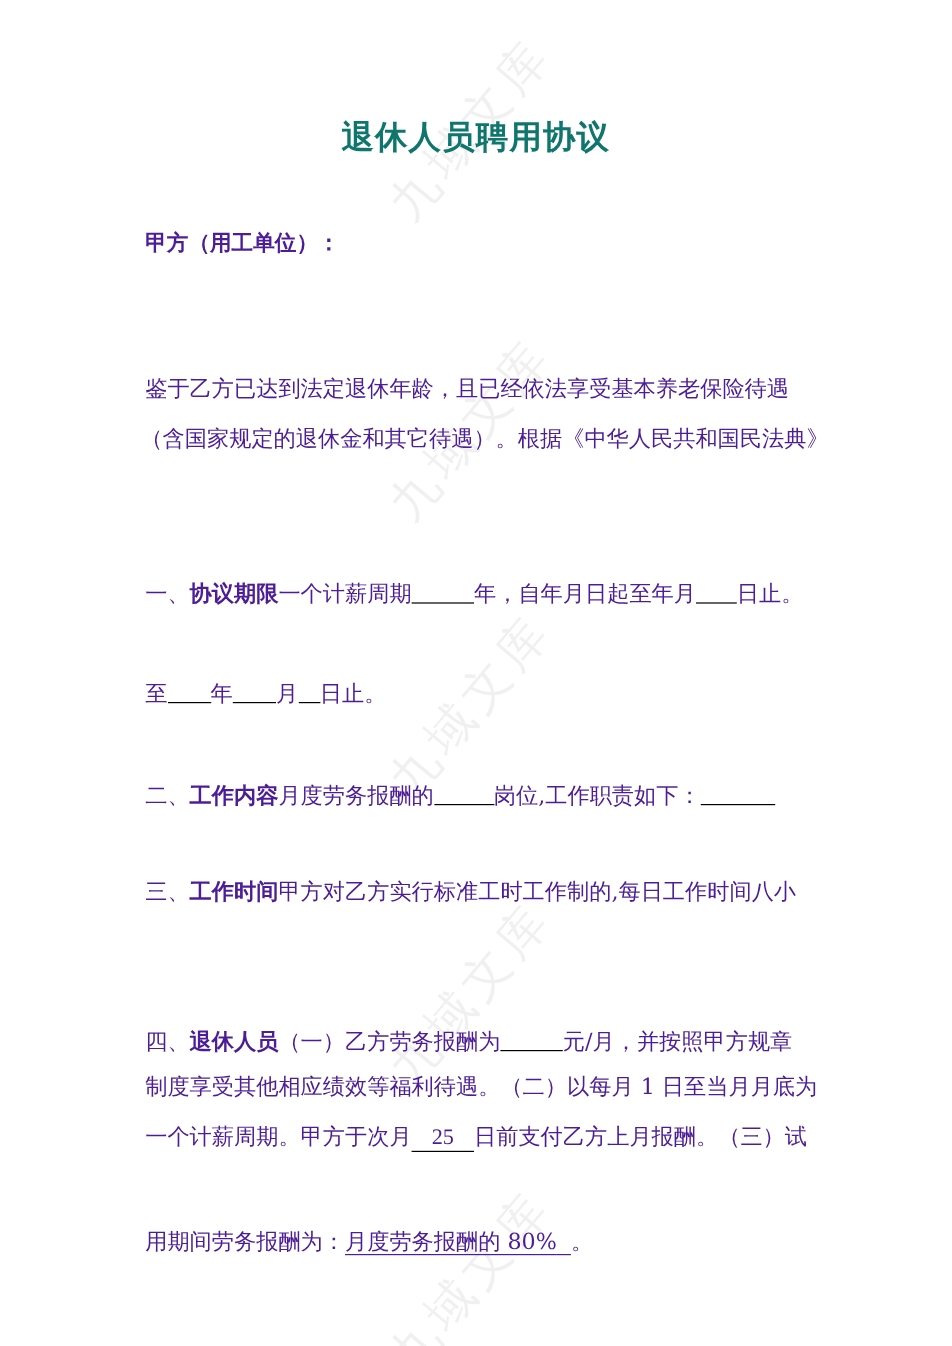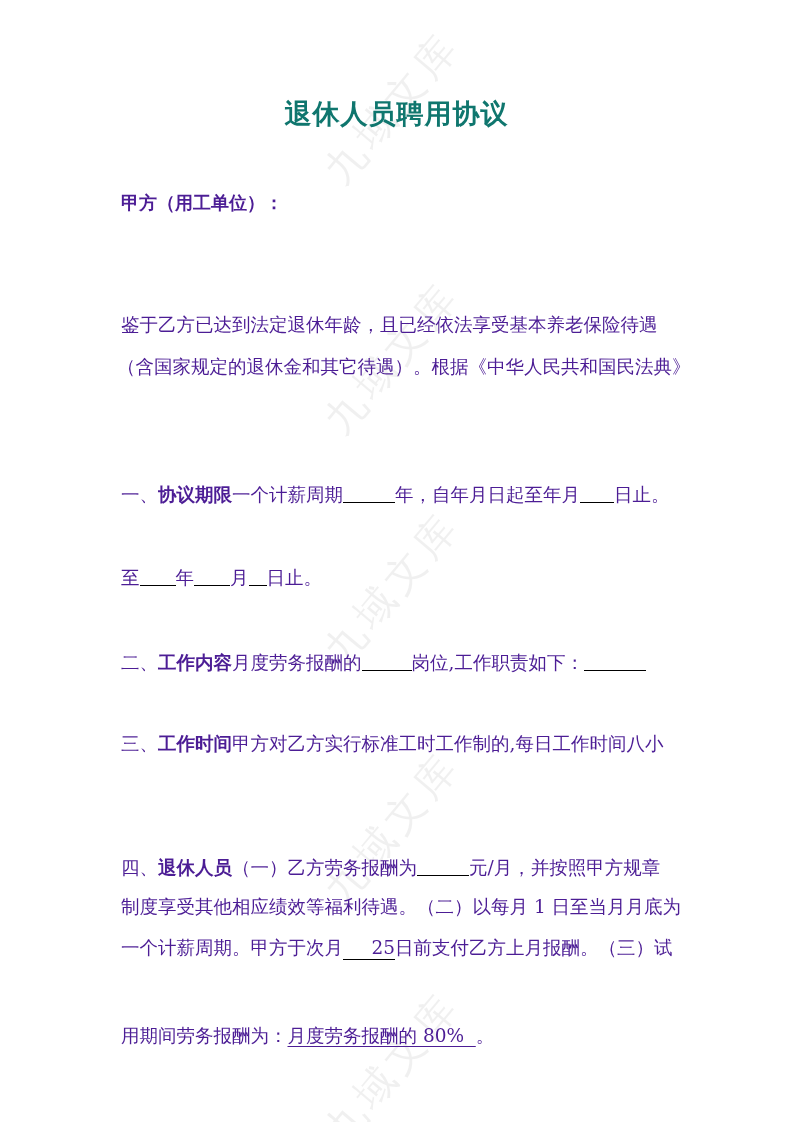--- a/index.html
+++ b/index.html
@@ -18,22 +18,23 @@
       position: absolute; left: 121px; font-size: 18.5px; line-height: 26px;
       white-space: nowrap; color: #4c1d95;
     }
     .bold { font-family: "DejaVu Sans", "Liberation Sans", sans-serif; font-weight: bold; }
     .party { font-family: "DejaVu Sans", "Liberation Sans", sans-serif; font-weight: bold; font-size: 18px; }
     .blank {
       display: inline-block; border-bottom: 1.5px solid #000; height: 20px;
       vertical-align: baseline; text-align: center; position: relative; top: 2px;
     }
     .filled {
-      display: inline-block; border-bottom: 1.5px solid #000; text-align: right;
+      display: inline-block; border-bottom: 1.5px solid #000; text-align: center;
       line-height: 22px;
+      font-family: Liberation Serif, serif;
     }
     .underlined { text-decoration: underline; text-underline-offset: 4px; }
     .watermark {
       position: absolute; font-family: "DejaVu Sans", "Liberation Sans", sans-serif;
       font-size: 40px; color: rgba(0,0,0,0.06); transform: rotate(-50deg);
       white-space: nowrap; pointer-events: none; letter-spacing: 6px;
     }
   </style>
 </head>
 <body>

